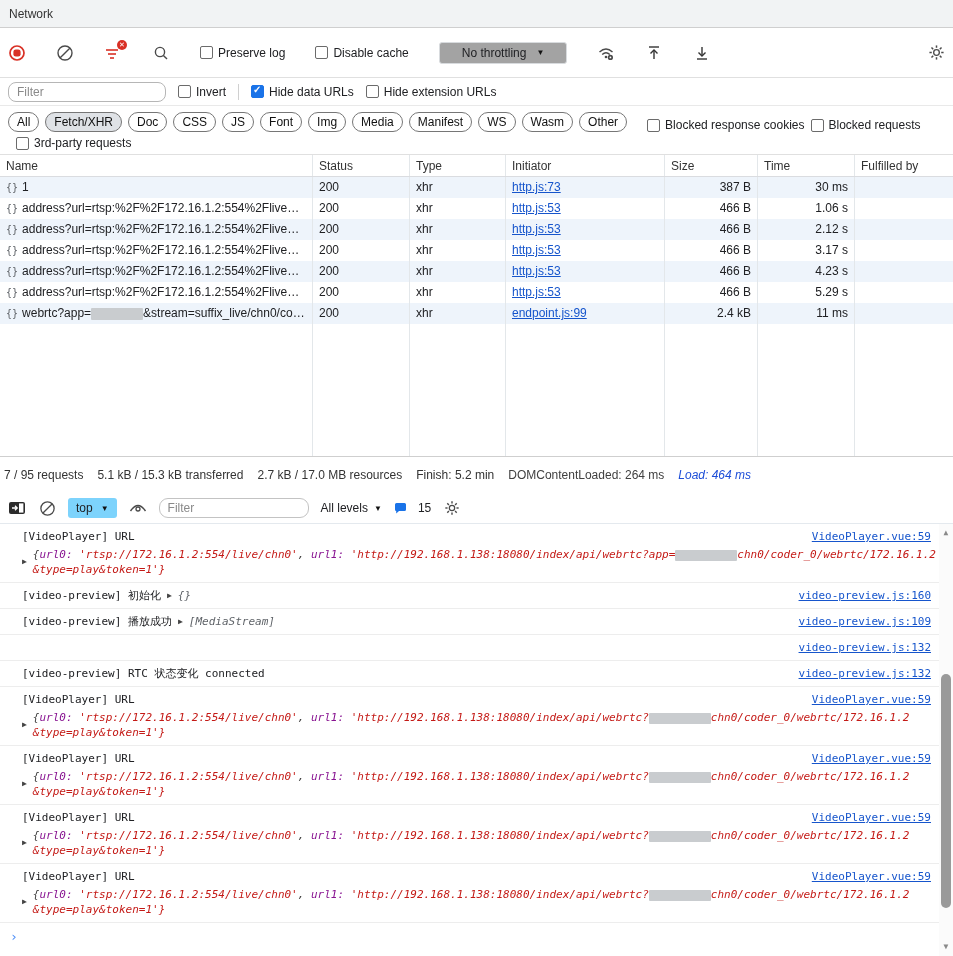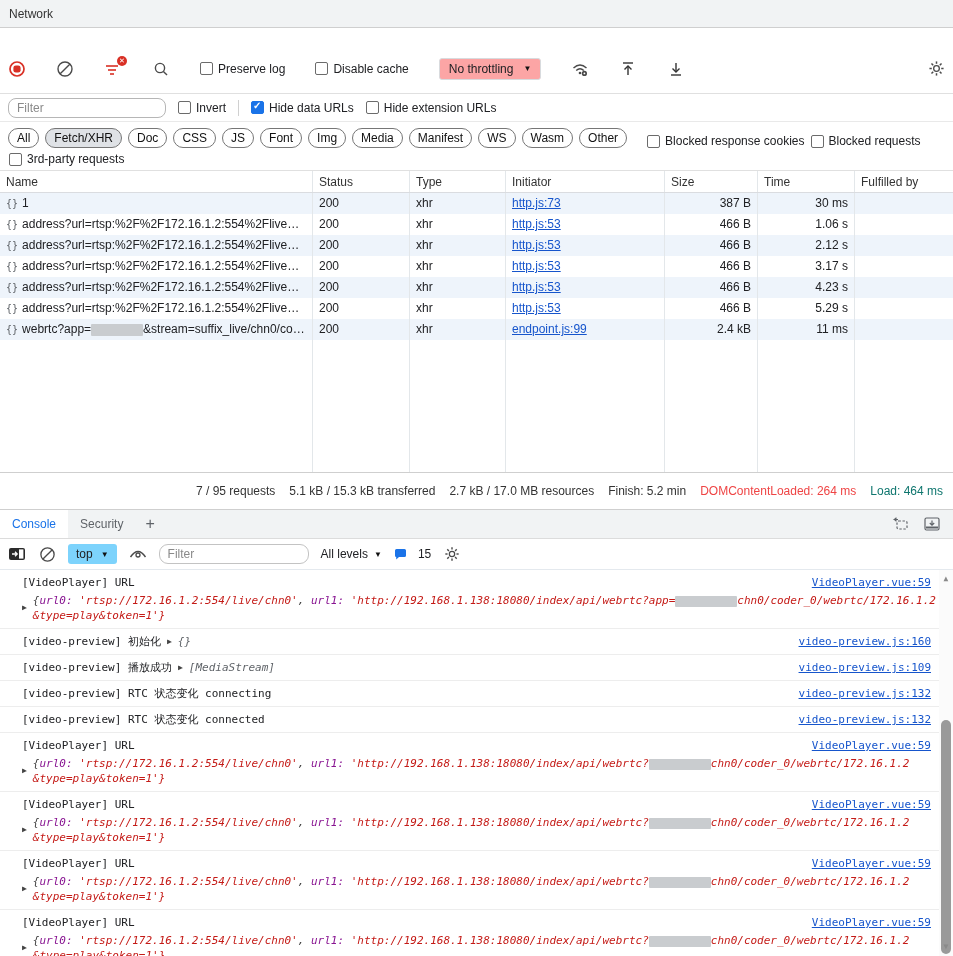--- a/index.html
+++ b/index.html
@@ -5,66 +5,66 @@
   * { box-sizing: border-box; margin: 0; padding: 0; }
   html,body { width: 953px; height: 956px; overflow: hidden; }
   body { font-family: "Liberation Sans", sans-serif; font-size: 12px; color: #202124; background: #fff; }
   .devtools { width: 953px; height: 956px; display: flex; flex-direction: column; }
 
   
   .tabstrip { height: 28px; background: #f1f3f4; border-bottom: 1px solid #cfcfcf; display: flex; align-items: center; padding-left: 9px; flex: none; }
   .tabstrip .title { color: #333; }
 
   
-  .net-toolbar { height: 50px; border-bottom: 1px solid #e0e0e0; display: flex; align-items: center; padding: 0 8px; gap: 30px; flex: none; margin-top: 16px; }
+  .net-toolbar { height: 50px; border-bottom: 1px solid #e0e0e0; display: flex; align-items: center; padding: 0 8px; gap: 30px; flex: none; }
   .tbicon { width: 18px; height: 18px; display: flex; align-items: center; justify-content: center; position: relative; cursor: pointer; }
   .badge { position: absolute; top: -4px; right: -5px; width: 10px; height: 10px; background: #d93025; border-radius: 50%; color: #fff; font-size: 7px; line-height: 10px; text-align: center; }
   .check { display: flex; align-items: center; gap: 5px; color: #202124; }
   .cb { width: 13px; height: 13px; border: 1.5px solid #6b6b6b; border-radius: 2px; background: #fff; flex: none; }
   .cb.checked { background: #1a73e8; border-color: #1a73e8; position: relative; }
   .cb.checked::after { content: "✓"; position: absolute; left: 1px; top: -2px; color: #fff; font-size: 10px; font-weight: bold; }
-  .select { background: #fca5a5; border: 1px solid #d8dbde; border-radius: 3px; padding: 3px 9px; display: flex; align-items: center; gap: 10px; cursor: pointer; }
+  .select { background: #a3a3a3; border: 1px solid #d8dbde; border-radius: 3px; padding: 3px 22px; display: flex; align-items: center; gap: 10px; cursor: pointer; }
   .select .tri { font-size: 8px; color: #111; }
   .spacer { flex: 1; }
 
   
   .filter-row { height: 28px; border-bottom: 1px solid #e9e9e9; display: flex; align-items: center; padding: 0 8px; gap: 12px; flex: none; }
   .txtinput { width: 158px; height: 20px; border: 1px solid #b6b6b6; border-radius: 8px; padding: 0 8px; font-size: 12px; font-family: "Liberation Sans", sans-serif; color: #202124; outline: none; }
   .txtinput::placeholder { color: #8a8a8a; }
   .vsep { width: 1px; height: 16px; background: #d0d0d0; }
 
   
   .chips-row { height: 26px; display: flex; align-items: flex-end; padding: 0 8px; gap: 6px; flex: none; }
   .chip { border: 1px solid #767676; border-radius: 10px; padding: 2px 8px; font-size: 12px; color: #111; background: #fff; cursor: pointer; white-space: nowrap; }
   .chip.sel { background: #dfe2e6; }
   .chips-gap { width: 8px; }
-  .thirdparty-row { height: 22px; display: flex; align-items: center; padding: 0 9px; flex: none; }
+  .thirdparty-row { height: 22px; display: flex; align-items: center; padding: 0 16px; flex: none; }
 
   
   .net-table { flex: none; height: 302px; display: flex; flex-direction: column; border-top: 1px solid #e0e0e0; }
   .trow { display: flex; height: 21px; line-height: 21px; white-space: nowrap; }
   .thead { height: 22px; line-height: 22px; border-bottom: 1px solid #dadce0; color: #333; }
   .c { border-right: 1px solid #e3e7ea; padding: 0 6px; overflow: hidden; text-overflow: ellipsis; }
   .c1 { width: 313px; display: flex; align-items: center; gap: 4px; }
   .c2 { width: 97px; } .c3 { width: 96px; } .c4 { width: 159px; }
   .c5 { width: 93px; text-align: right; } .c6 { width: 97px; text-align: right; }
   .c7 { width: 98px; border-right: none; }
   .thead .c5, .thead .c6 { text-align: left; }
   .stripe { background: #eef4fb; }
   .filler { flex: 1; }
   .filler .c { height: 100%; }
   .link { color: #1655cc; text-decoration: underline; cursor: pointer; }
   .name-text { overflow: hidden; text-overflow: ellipsis; }
   .scripticon { color: #5f6368; font-family: "DejaVu Sans Mono", monospace; font-size: 10px; flex: none; }
   .redact { display: inline-block; width: 52px; height: 12px; background: #c9cccf; border-radius: 1px; vertical-align: middle; }
 
   
-  .summary { height: 37px; border-top: 1px solid #cfcfcf; display: flex; align-items: center; padding: 0 10px; gap: 14px; color: #333; flex: none; white-space: nowrap; justify-content: flex-end; }
-  .summary .blue { color: #ef4444; }
-  .summary .red { color: #0f766e; }
+  .summary { height: 37px; border-top: 1px solid #cfcfcf; display: flex; align-items: center; padding: 0 4px; gap: 14px; color: #333; flex: none; white-space: nowrap; }
+  .summary .blue { color: #404040; }
+  .summary .red { color: #1d4ed8; font-style: italic; }
 
   
   .drawer-strip { height: 30px; background: #f1f3f4; border-top: 1px solid #cfcfcf; border-bottom: 1px solid #dcdcdc; display: flex; align-items: center; flex: none; }
   .dtab { height: 100%; display: flex; align-items: center; padding: 0 12px; color: #5f6368; cursor: pointer; }
   .dtab.active { background: #fff; color: #1a73e8; }
   .plus { font-size: 16px; color: #5f6368; padding: 0 10px; cursor: pointer; }
   .drawer-right { margin-left: auto; display: flex; align-items: center; gap: 14px; padding-right: 12px; }
 
   
   .console-toolbar { height: 31px; border-bottom: 1px solid #e4e9ee; display: flex; align-items: center; padding: 0 8px; gap: 12px; flex: none; }
@@ -351,40 +351,20 @@
 
   <div class="summary">
     <span>7 / 95 requests</span>
     <span>5.1 kB / 15.3 kB transferred</span>
     <span>2.7 kB / 17.0 MB resources</span>
     <span>Finish: 5.2 min</span>
     <span class="blue">DOMContentLoaded: 264 ms</span>
     <span class="red">Load: 464 ms</span>
   </div>
 
-  <div class="drawer-strip">
-    <span class="dtab active">Console</span>
-    <span class="dtab">Security</span>
-    <span class="plus">+</span>
-    <span class="drawer-right">
-      <span class="tbicon">
-        <svg width="17" height="14" viewBox="0 0 17 14">
-            <rect x="5" y="4" width="10" height="8" rx="1.5" fill="none" stroke="#5f6368" stroke-width="1.2" stroke-dasharray="2.4 1.6"></rect>
-            <path d="M6 2.5 L2.5 2.5 L4.5 0.8 M2.5 2.5 L4.5 4.2" fill="none" stroke="#5f6368" stroke-width="1.2"></path>
-          </svg>
-      </span>
-      <span class="tbicon">
-        <svg width="16" height="14" viewBox="0 0 16 14">
-            <rect x="1" y="1" width="14" height="12" rx="1.5" fill="none" stroke="#5f6368" stroke-width="1.2"></rect>
-            <line x1="2" y1="10.5" x2="14" y2="10.5" stroke="#5f6368" stroke-width="2"></line>
-            <path d="M8 3.5 L8 8 M5.8 6 L8 8.2 L10.2 6" fill="none" stroke="#5f6368" stroke-width="1.2"></path>
-          </svg>
-      </span>
-    </span>
-  </div>
 
   <div class="console-toolbar">
     <span class="tbicon">
       <svg width="18" height="14" viewBox="0 0 18 14">
           <rect x="1" y="1" width="16" height="12" rx="2" fill="#2b2b2b"></rect>
           <rect x="11" y="2.4" width="4.4" height="9.2" fill="#fff"></rect>
           <path d="M4 7 L9 7 M7 4.8 L9.2 7 L7 9.2" fill="none" stroke="#fff" stroke-width="1.3"></path>
         </svg>
     </span>
     <span class="tbicon">
@@ -461,21 +441,20 @@
         <div class="inlinemsg">
           <span class="msg-label">[video-preview] 播放成功</span>
           <span class="expander">▶</span>
           <span class="preview">[MediaStream]</span>
           <span class="msg-link">video-preview.js:109</span>
         </div>
       </div>
 
       <div class="msg">
         <div class="inlinemsg">
-          <span class="msg-label">[video-preview] RTC 状态变化 connecting</span>
           <span class="msg-link">video-preview.js:132</span>
         </div>
       </div>
 
       <div class="msg">
         <div class="inlinemsg">
           <span class="msg-label">[video-preview] RTC 状态变化 connected</span>
           <span class="msg-link">video-preview.js:132</span>
         </div>
       </div>

